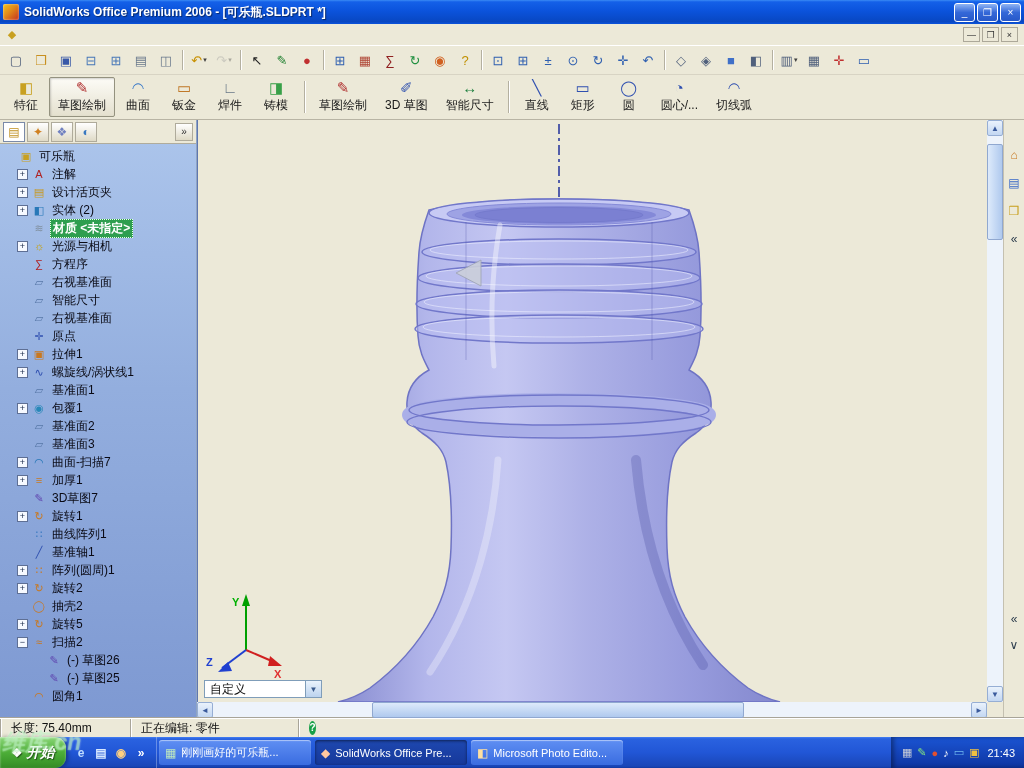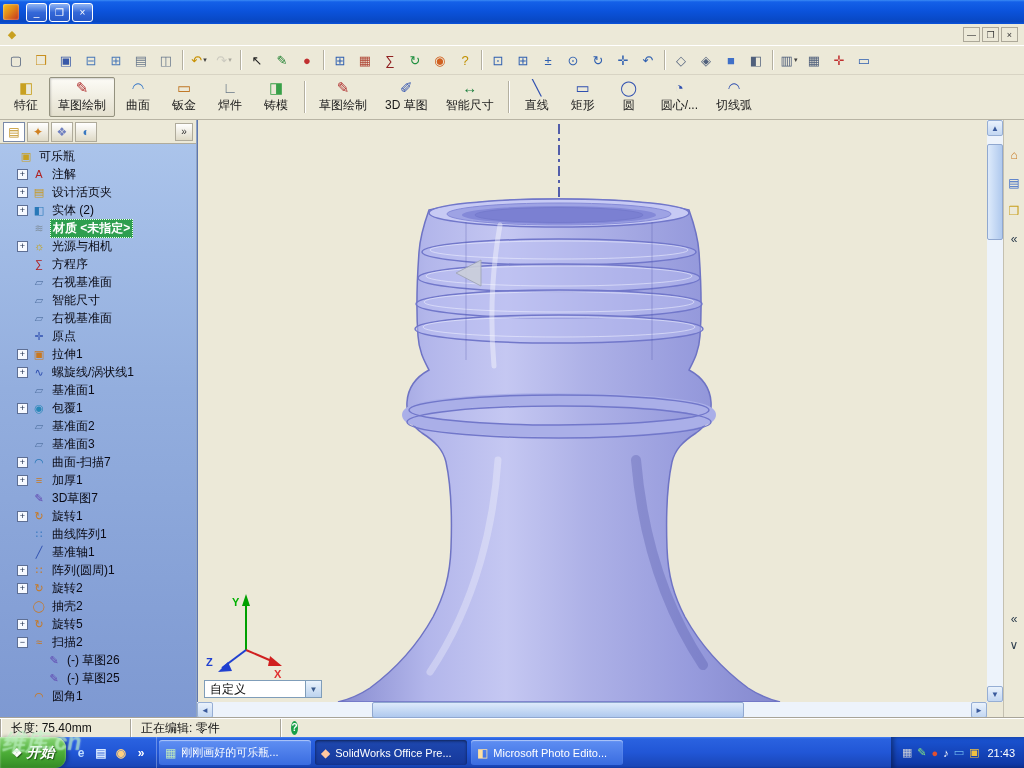--- a/index.html
+++ b/index.html
@@ -104,21 +104,21 @@
   .rs-btn{width:18px;height:18px;border:none;background:transparent;font-size:12px;line-height:18px;}
   .rs-spacer{flex:1;}
 
   
   .statusbar{height:19px;flex:none;display:flex;align-items:center;background:#ECE9D8;
     border-top:1px solid #FFFFFF;box-shadow:0 -1px 0 #A8A498;font-size:12px;color:#111;}
   .sb-ready{flex:1;padding:0 9px;}
   .sb-panel{height:100%;display:flex;align-items:center;padding:0 10px;border-left:1px solid #A8A498;
     box-shadow:inset 1px 0 0 #FFFFFF;white-space:nowrap;}
   .sb-len{width:130px;}
-  .sb-edit{width:150px;text-align:right;}
+  .sb-edit{width:168px;text-align:right;}
   .sb-help{width:28px;justify-content:center;}
   .help-badge{width:14px;height:14px;border-radius:50%;background:#18A048;color:#fff;font-size:10px;
     font-weight:bold;line-height:14px;text-align:center;}
 
   
   .taskbar{height:31px;flex:none;display:flex;align-items:stretch;
     background:linear-gradient(180deg,#4480F4 0%,#2A62E0 6%,#2156D6 50%,#1A46B8 94%,#1238A0 100%);}
   .start-btn{width:66px;flex:none;display:flex;align-items:center;justify-content:center;gap:4px;
     color:#fff;font-weight:bold;font-style:italic;font-size:14px;border:none;
     border-radius:0 11px 11px 0;
@@ -144,20 +144,21 @@
     font-size:23px;font-weight:bold;font-style:italic;color:rgba(150,235,160,.38);
     text-shadow:0 0 2px rgba(255,255,255,.55);}
 </style>
 </head>
 <body>
 
 <div id="app">
 
   <div class="titlebar">
     <span class="app-icon"></span>
+    <span class="title-text">SolidWorks Office Premium 2006 - [可乐瓶.SLDPRT *]</span>
     <span class="win-buttons" style="display:flex;">
         <button class="winbtn">_</button>
         <button class="winbtn">❐</button>
         <button class="winbtn close">×</button>
       </span>
   </div>
 
   <div class="menubar">
     <span class="doc-icon" style="color:#C8A020;">◆</span>
     <span class="mdi-controls">

